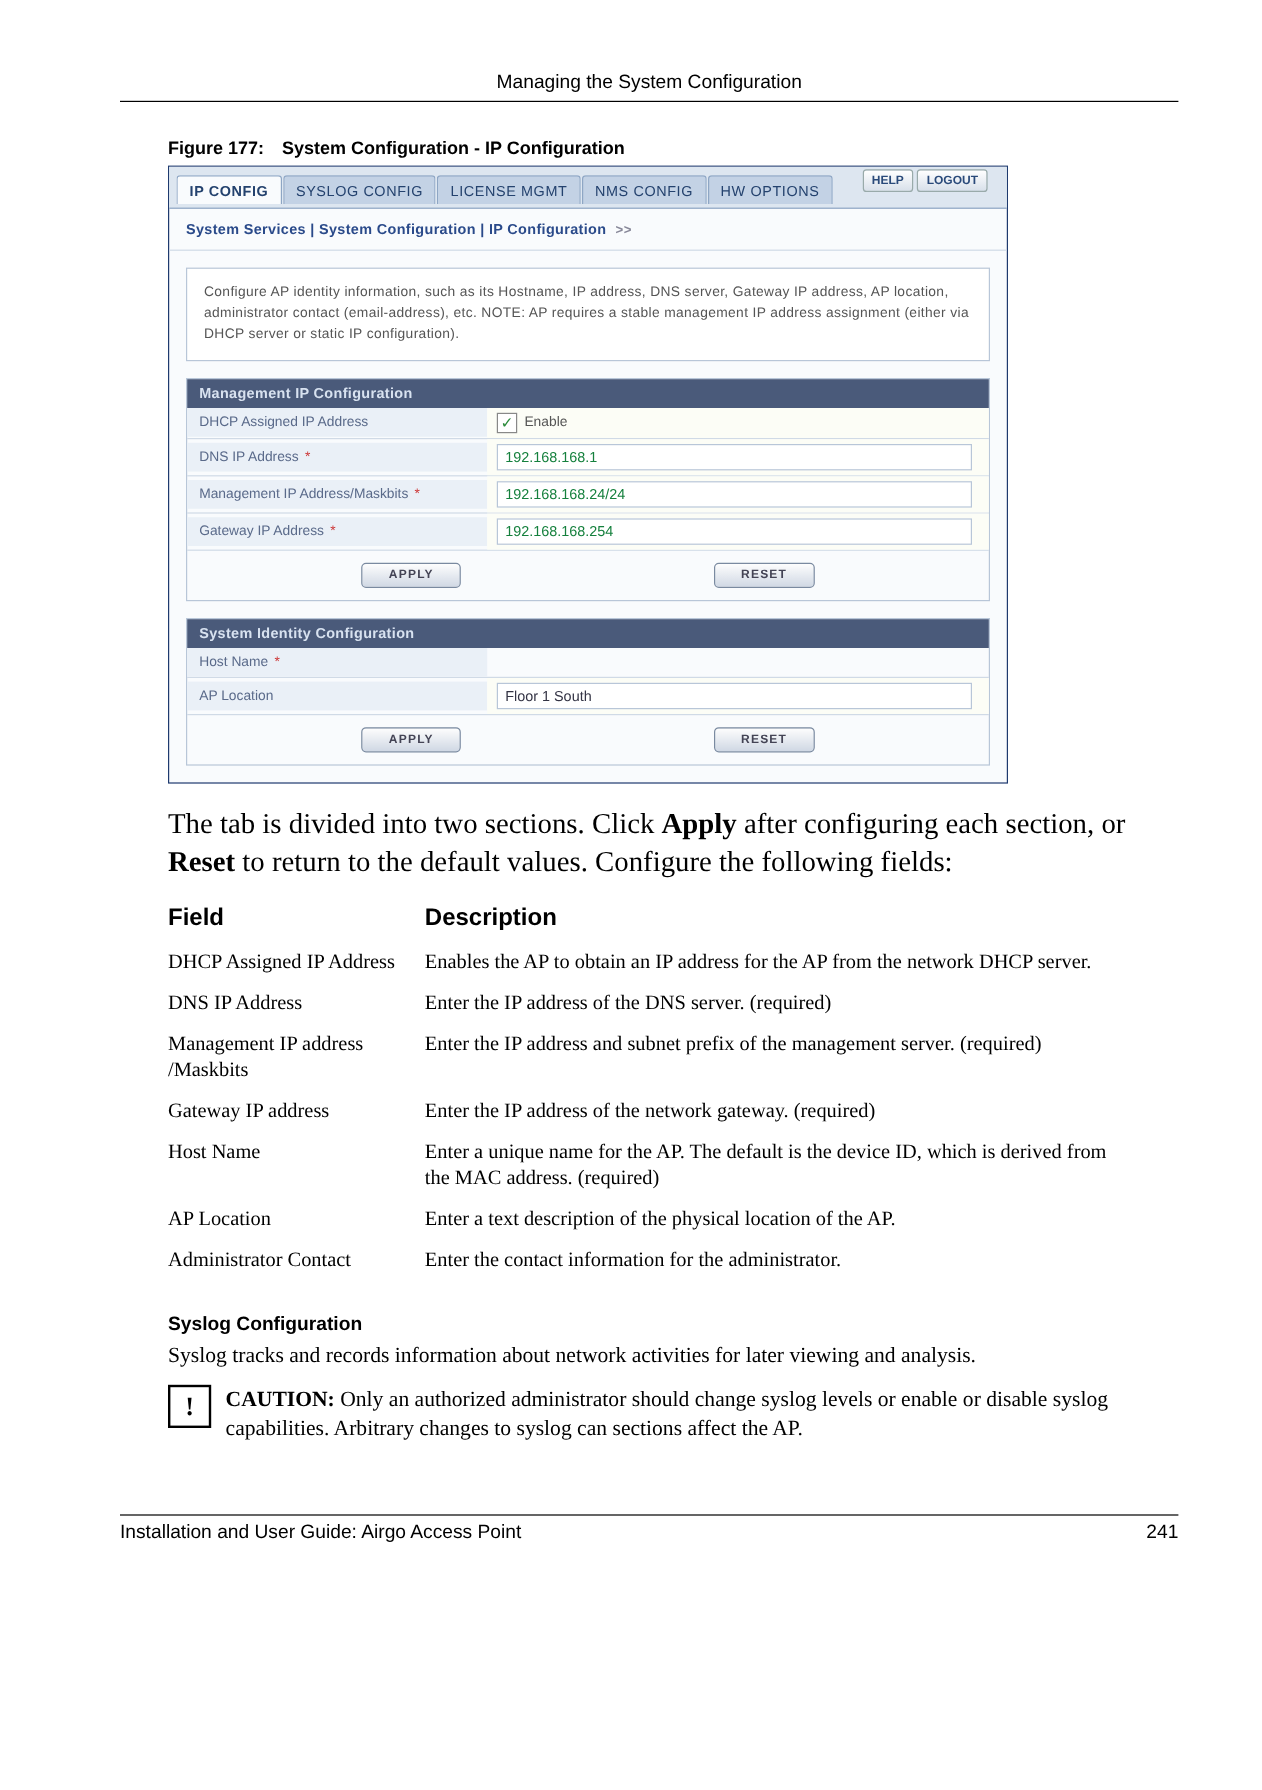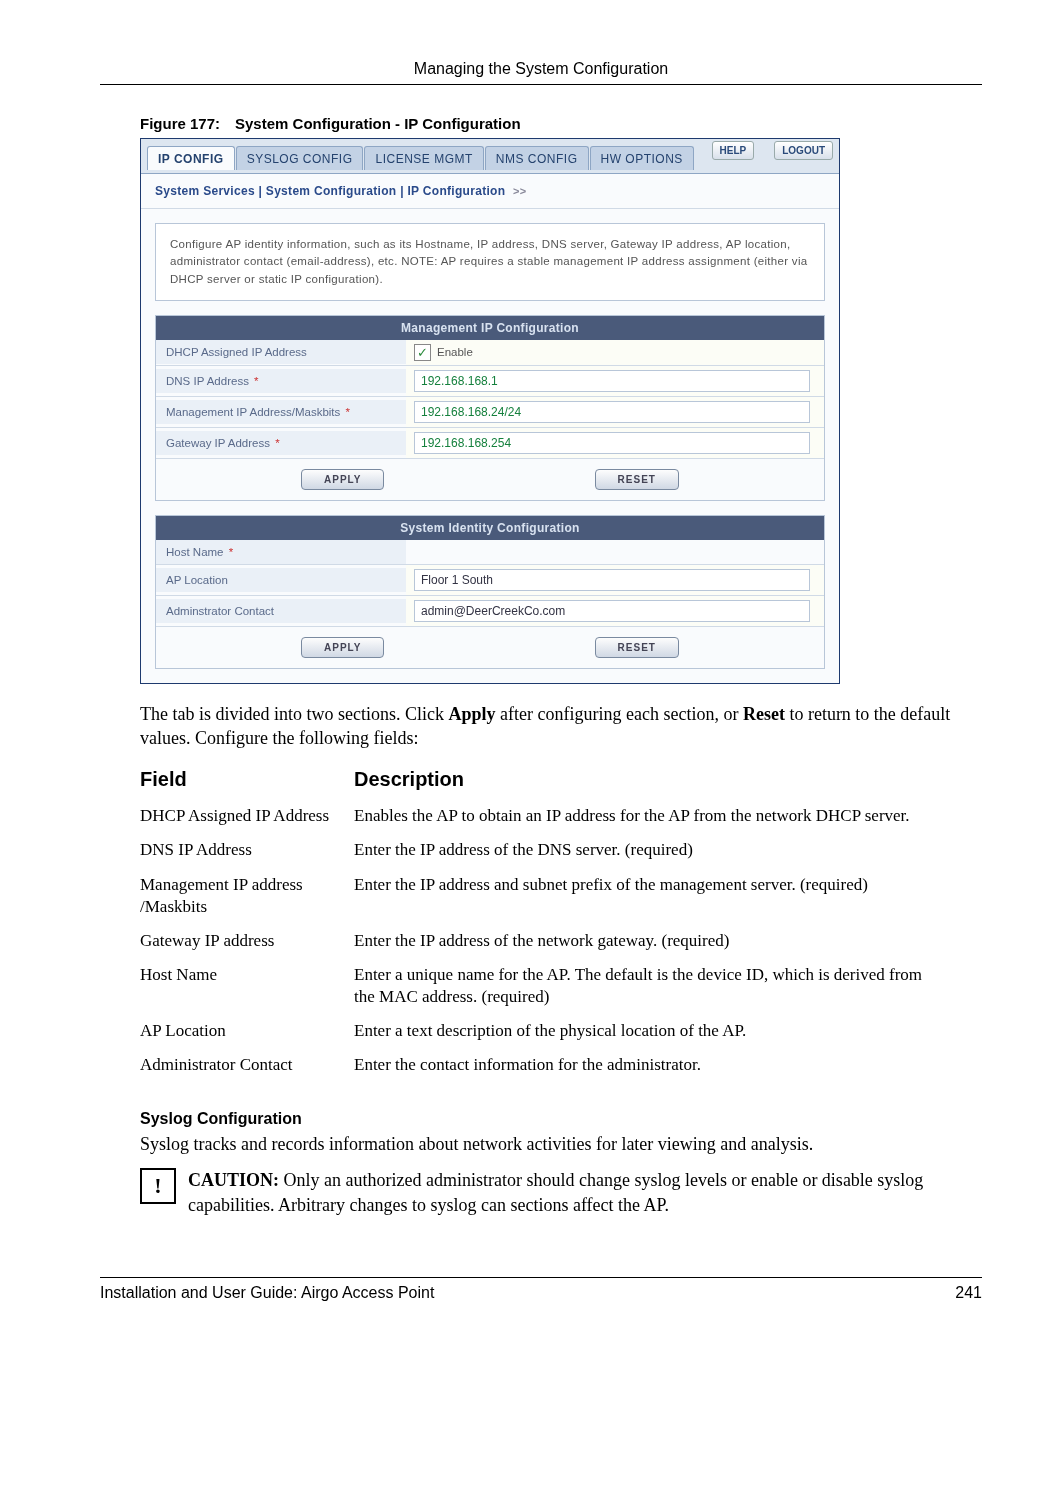--- a/index.html
+++ b/index.html
@@ -61,24 +61,24 @@
     border-bottom: none;
     margin-right: 1px;
     border-radius: 3px 3px 0 0;
   }
   .tab.active {
     background: #f9fbfd;
     font-weight: bold;
   }
   .topbuttons {
     position: absolute;
-    right: 6px;
+    right: 16px;
     top: 2px;
     display: flex;
-    gap: 20px;
+    gap: 3px;
   }
   .topbtn {
     font-size: 10px;
     padding: 3px 7px;
     border: 1px solid #9aa;
     border-radius: 3px;
     background: linear-gradient(#fff,#d8e0ea);
     color: #2a4a7a;
     font-weight: bold;
   }
@@ -109,21 +109,20 @@
     margin: 14px;
     border: 1px solid #b8c6d8;
   }
   .panel-header {
     background: #4a5a7a;
     color: #d8e2f0;
     padding: 5px 10px;
     font-size: 12px;
     font-weight: bold;
     letter-spacing: 0.3px;
-    text-align: center;
   }
   .form-row {
     display: flex;
     align-items: center;
     border-bottom: 1px solid #d0dae6;
   }
   .form-row:last-child { border-bottom: none; }
   .form-label {
     width: 230px;
     padding: 6px 10px;
@@ -175,21 +174,21 @@
     font-size: 10px;
     font-weight: bold;
     letter-spacing: 1px;
     padding: 4px 22px;
     border: 1px solid #7a8aa0;
     border-radius: 4px;
     background: linear-gradient(#fdfdfd,#d0d8e4);
     color:#445;
   }
   .body-text {
-    font-size: 18px;
+    font-size: 24px;
     margin: 18px 0 10px 40px;
     line-height: 1.35;
   }
   .body-text b { font-weight: bold; }
   .field-table {
     margin-left: 40px;
     width: 820px;
     font-size: 17px;
     border-collapse: collapse;
   }
@@ -318,24 +317,20 @@
 
       <div class="form-row">
         <div class="form-label"><span>Host Name</span><span class="req"> *</span></div>
       </div>
 
       <div class="form-row">
         <div class="form-label">AP Location</div>
         <div class="form-value"><input type="text" value="Floor 1 South" style=""></div>
       </div>
 
-      <div class="form-row">
-        <div class="form-label">Adminstrator Contact</div>
-        <div class="form-value"><input type="text" value="admin@DeerCreekCo.com" style=""></div>
-      </div>
 
       <div class="button-row">
         <button class="panel-btn">APPLY</button>
         <button class="panel-btn">RESET</button>
       </div>
     </div>
 
   </div>
 </div>
 

